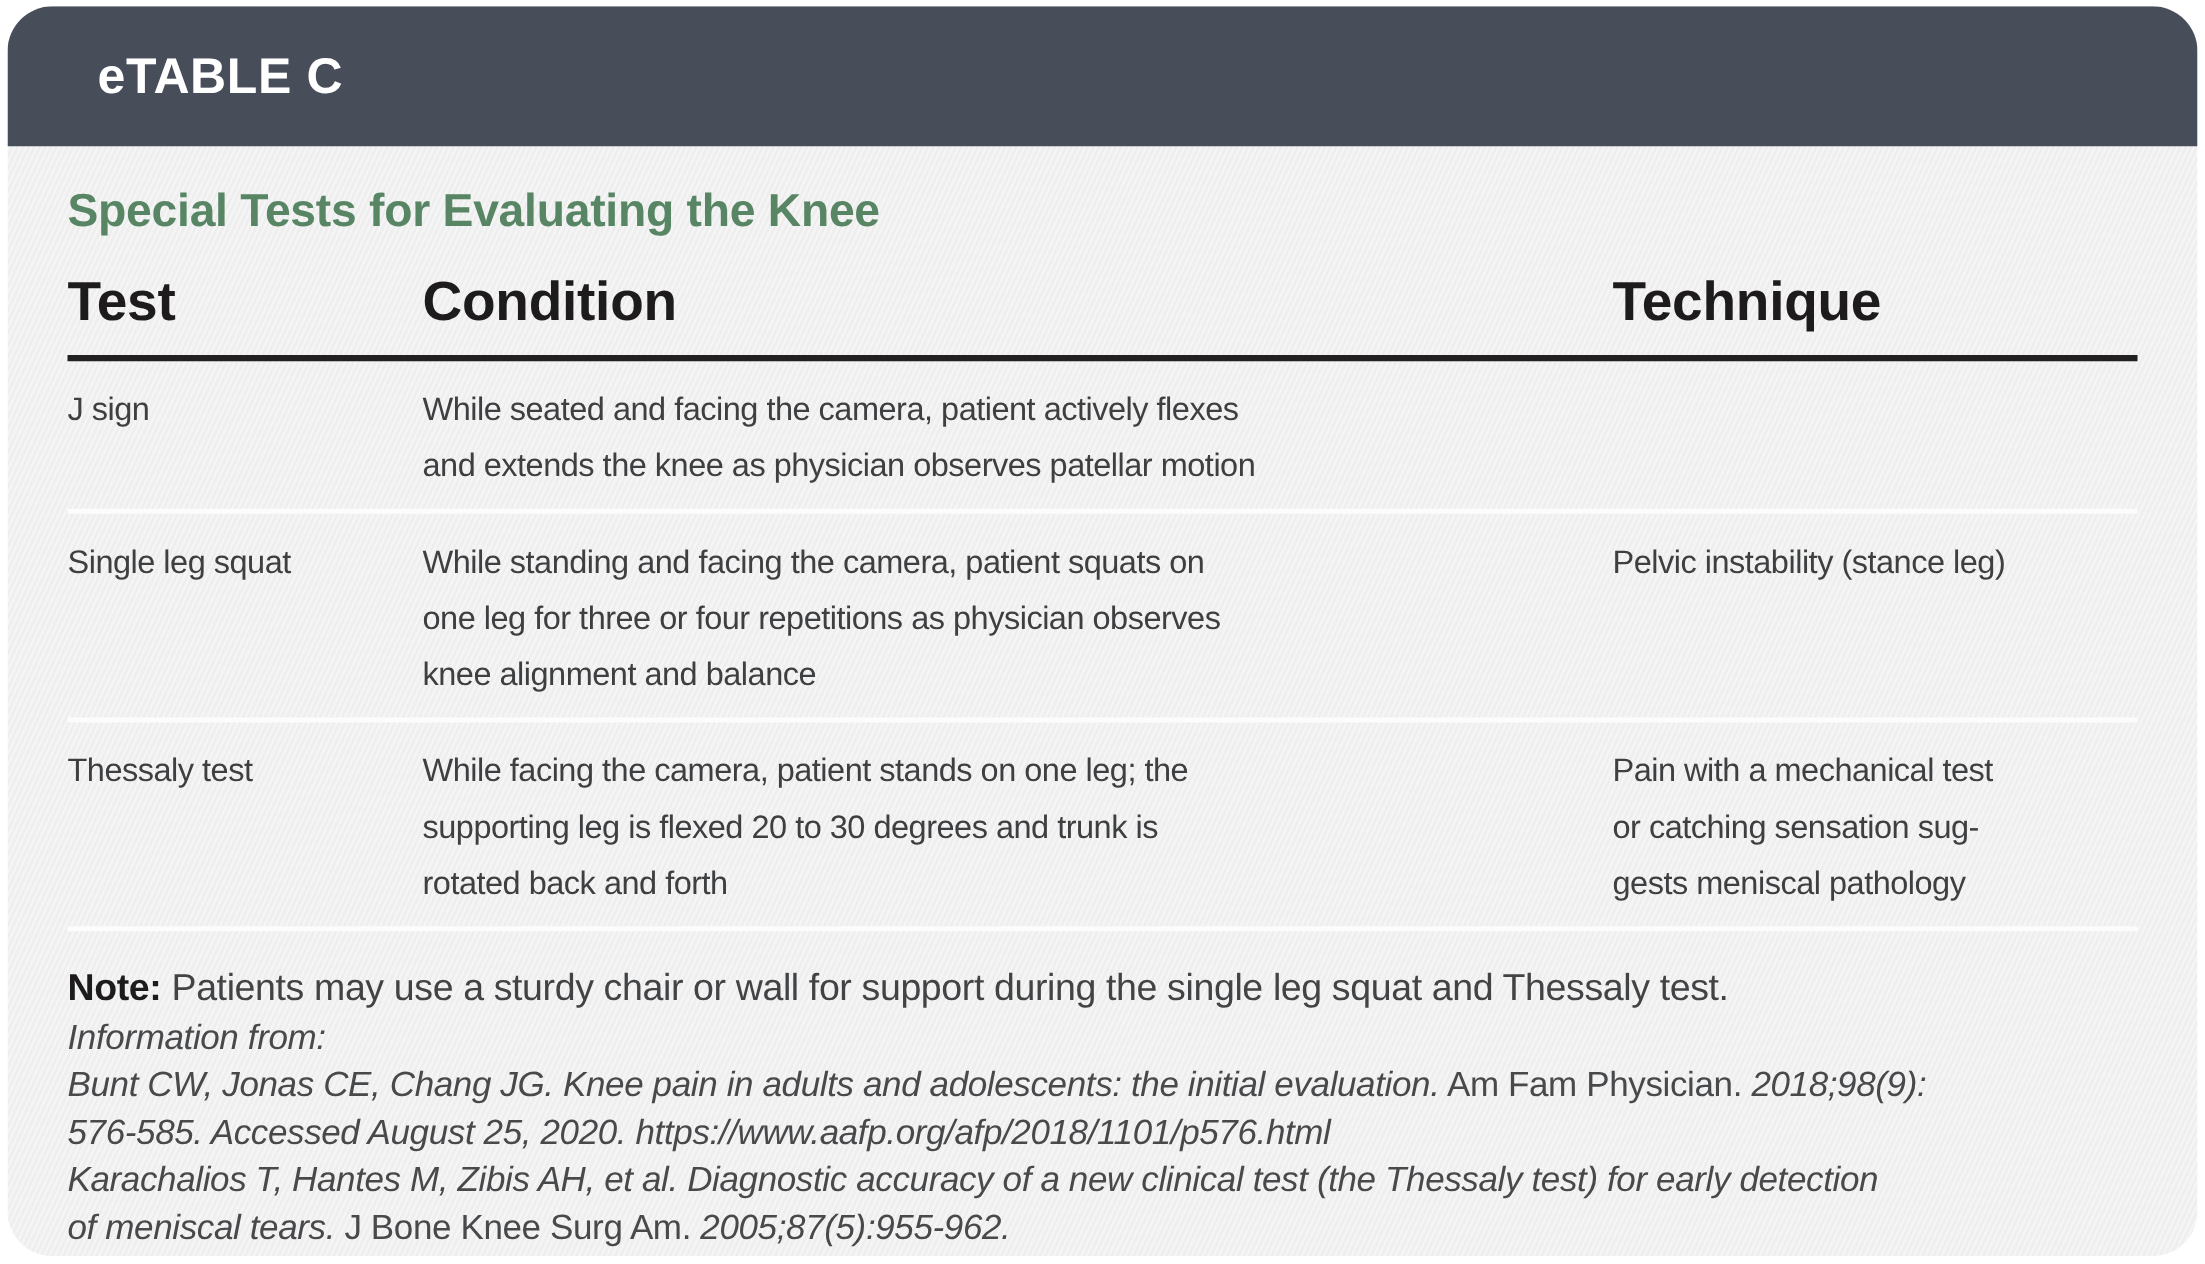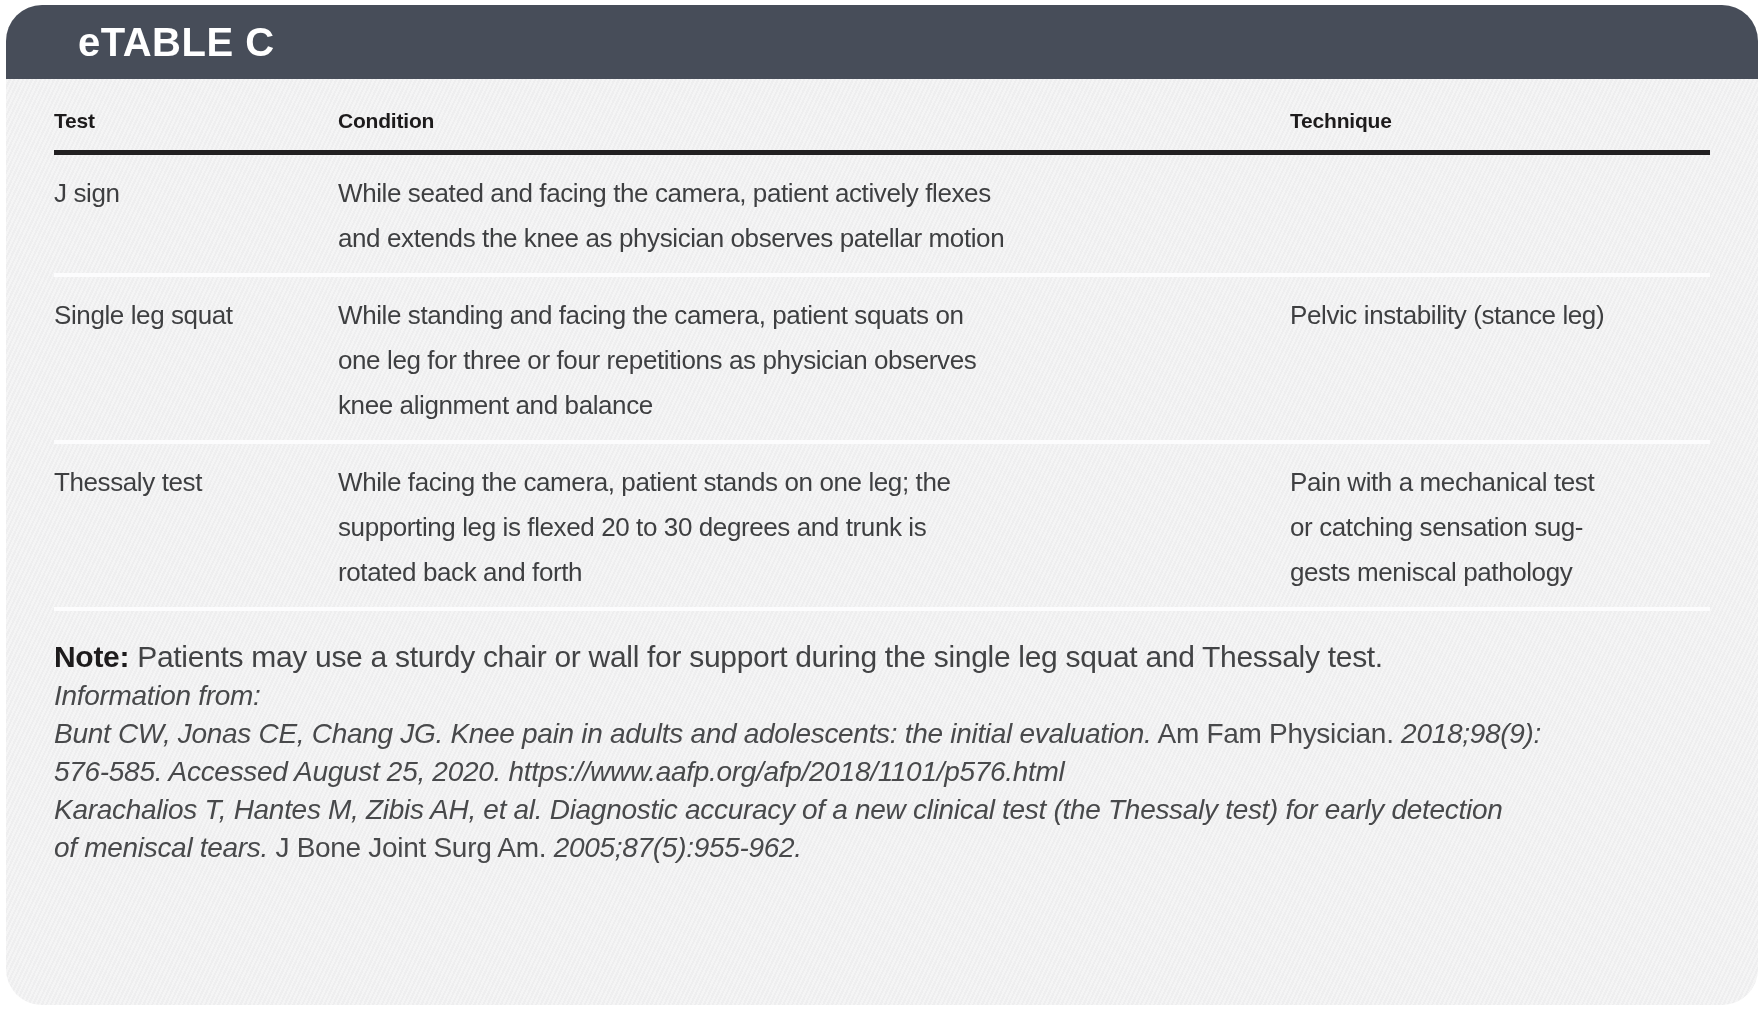--- a/index.html
+++ b/index.html
@@ -16,21 +16,21 @@
     margin: 5px 6px;
     width: 1752px;
     height: 1000px;
     border-radius: 36px;
     overflow: hidden;
     background:
       repeating-linear-gradient(115deg, rgba(255,255,255,0.30) 0 2px, rgba(0,0,0,0.008) 2px 4px),
       #f0f0f1;
   }
   .header-bar {
-    height: 74px;
+    height: 112px;
     background: #474d59;
     display: flex;
     align-items: center;
     padding: 0 72px;
     box-sizing: border-box;
   }
   .header-label {
     color: #ffffff;
     font-size: 40px;
     font-weight: bold;
@@ -44,23 +44,24 @@
     font-size: 37px;
     line-height: 44px;
     font-weight: bold;
     letter-spacing: -0.2px;
   }
   .grid {
     display: grid;
     grid-template-columns: 284px 952px 420px;
   }
   .col-headers {
+    margin-top: 26px;
     padding-bottom: 17px;
     border-bottom: 5px solid #222021;
-    font-size: 21px;
+    font-size: 44px;
     font-weight: bold;
     color: #1d1b1c;
     letter-spacing: -0.2px;
   }
   .t-row {
     padding: 16px 0 12px 0;
     border-bottom: 4px solid #fcfcfd;
     font-size: 26px;
     line-height: 45px;
     color: #3e3f41;
@@ -99,20 +100,21 @@
 <body>
 
 <div class="card">
 
   <div class="header-bar">
     <span class="header-label">eTABLE C</span>
   </div>
 
   <div class="body-panel">
 
+    <div class="table-title">Special Tests for Evaluating the Knee</div>
 
     <div class="grid col-headers">
       <div>Test</div>
       <div>Condition</div>
       <div>Technique</div>
     </div>
 
     <div class="grid t-row">
       <div>J sign</div>
       <div class="cell-multi">While seated and facing the camera, patient actively flexes
@@ -137,17 +139,17 @@
 gests meniscal pathology</div>
     </div>
 
     <div class="note-line"><span class="note-label">Note:</span><span> Patients may use a sturdy chair or wall for support during the single leg squat and Thessaly test.</span></div>
 
     <div class="sources">
       <p>Information from:</p>
       <p><span>Bunt CW, Jonas CE, Chang JG. Knee pain in adults and adolescents: the initial evaluation.</span><span class="roman"> Am Fam Physician. </span><span>2018;98(9):</span></p>
       <p><span>576-585. Accessed August 25, 2020. https://www.aafp.org/afp/2018/1101/p576.html</span></p>
       <p><span>Karachalios T, Hantes M, Zibis AH, et al. Diagnostic accuracy of a new clinical test (the Thessaly test) for early detection</span></p>
-      <p><span>of meniscal tears.</span><span class="roman"> J Bone Joint Surg Am. </span><span>2005;87(5):955-962.</span></p>
+      <p><span>of meniscal tears.</span><span class="roman"> J Bone Knee Surg Am. </span><span>2005;87(5):955-962.</span></p>
     </div>
 
   </div>
 </div>
 
 </body></html>

